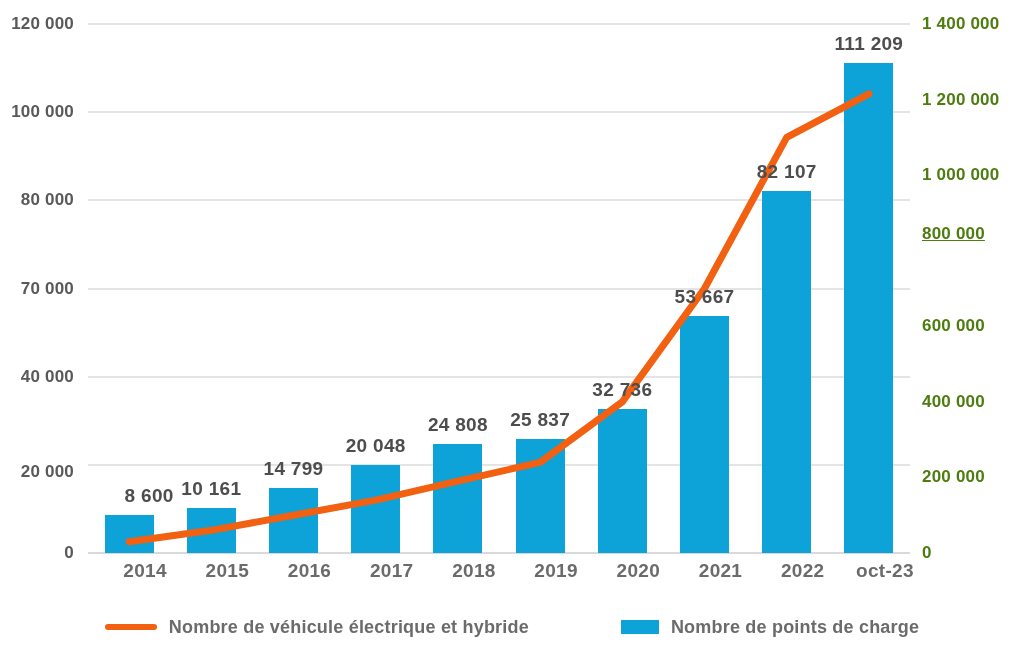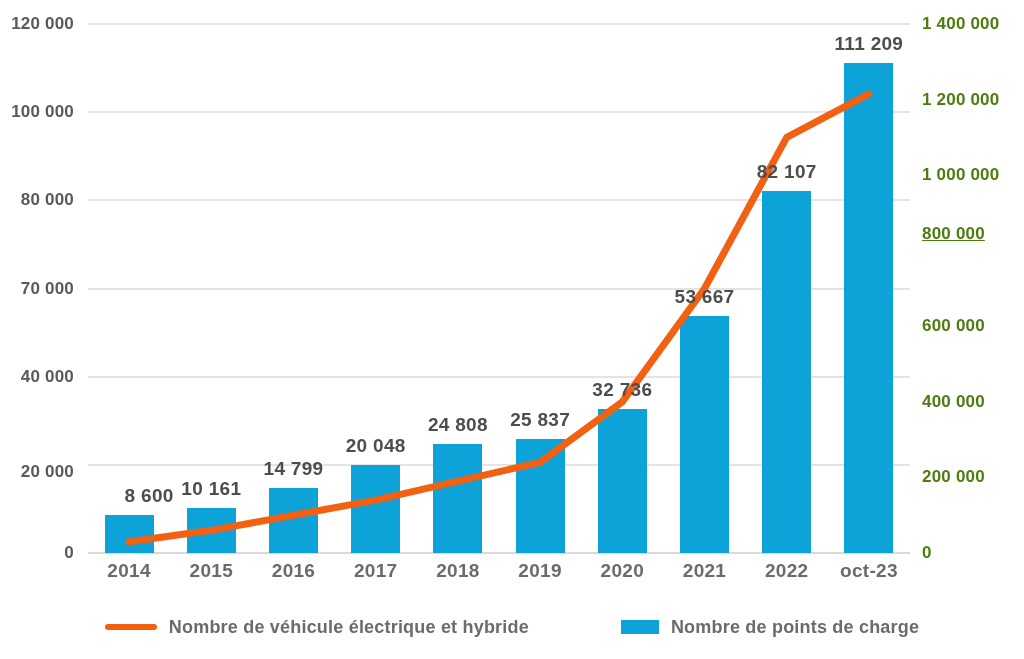--- a/index.html
+++ b/index.html
@@ -96,21 +96,21 @@
     position: absolute;
     left: 0; top: 0;
     width: 100%; height: 100%;
     overflow: visible;
     pointer-events: none;
   }
 
   
   #x-axis {
     position: absolute;
-    left: 88px;
+    left: 104px;
     top: 560px;
     width: 822px;
     height: 34px;
     text-decoration: underline;
   }
   .xlabel {
     position: absolute;
     top: 0;
     transform: translateX(-50%);
     font-size: 19px;

